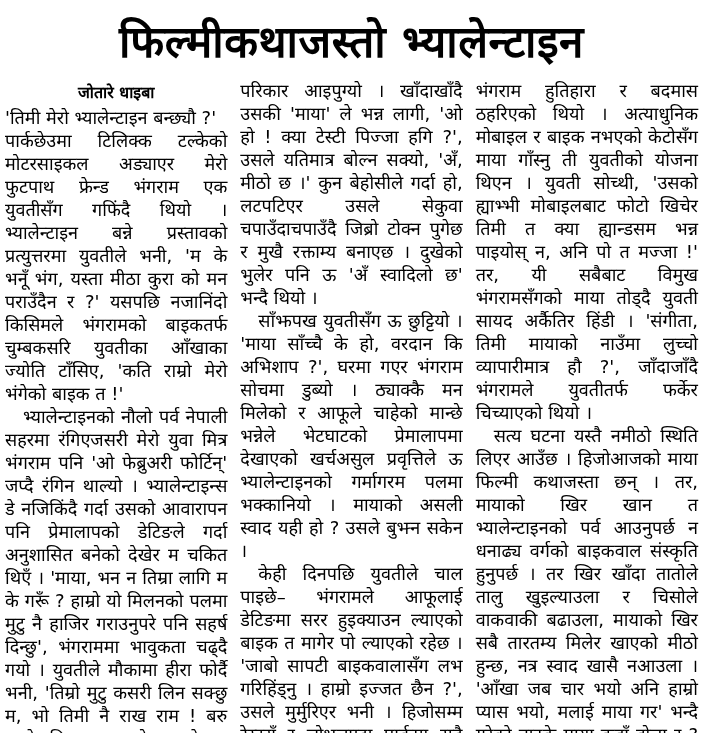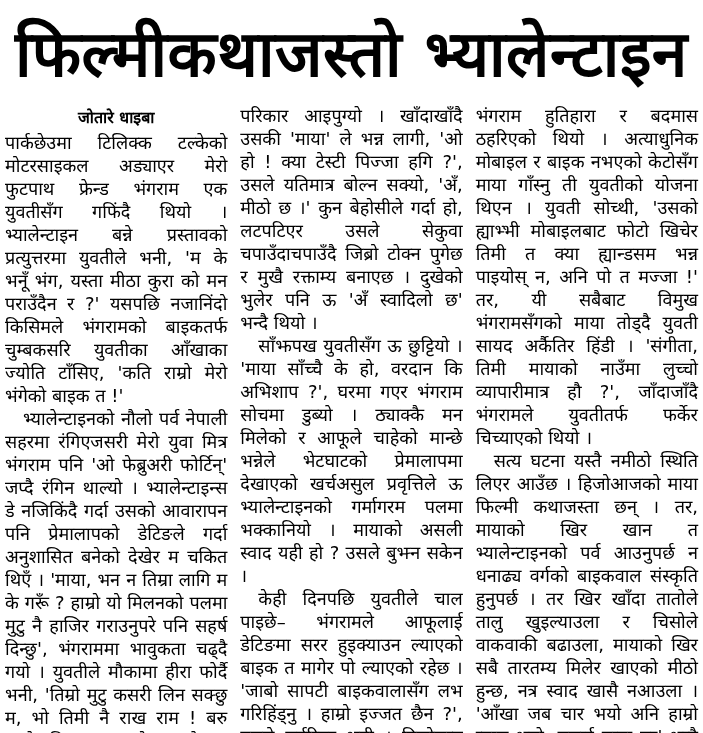--- a/index.html
+++ b/index.html
@@ -14,21 +14,21 @@
     color: #000000;
     font-family: "DejaVu Sans", sans-serif;
     overflow: hidden;
     box-sizing: border-box;
     padding: 0 5px;
   }
   .headline {
     margin: 0;
     padding: 14px 0 10px 0;
     text-align: center;
-    font-size: 64px;
+    font-size: 44px;
     font-weight: 700;
     line-height: 1.25;
     letter-spacing: 0.5px;
     font-family: "DejaVu Serif", serif;
   }
   .columns {
     display: flex;
     flex-direction: row;
     gap: 13px;
     align-items: flex-start;
@@ -58,20 +58,21 @@
 <body>
 
 <div class="page">
 
   <h1 class="headline">फिल्मीकथाजस्तो भ्यालेन्टाइन</h1>
 
   <div class="columns">
 
     <div class="col">
       <div class="byline">जोतारे धाइबा</div>
+      <p class="para">'तिमी मेरो भ्यालेन्टाइन बन्छ्यौ ?'</p>
       <p class="para">पार्कछेउमा टिलिक्क टल्केको मोटरसाइकल अड्याएर मेरो फुटपाथ फ्रेन्ड भंगराम एक युवतीसँग गफिंदै थियो । भ्यालेन्टाइन बन्ने प्रस्तावको प्रत्युत्तरमा युवतीले भनी, 'म के भनूँ भंग, यस्ता मीठा कुरा को मन पराउँदैन र ?' यसपछि नजानिंदो किसिमले भंगरामको बाइकतर्फ चुम्बकसरि युवतीका आँखाका ज्योति टाँसिए, 'कति राम्रो मेरो भंगेको बाइक त !'</p>
       <p class="para indent">भ्यालेन्टाइनको नौलो पर्व नेपाली सहरमा रंगिएजसरी मेरो युवा मित्र भंगराम पनि 'ओ फेब्रुअरी फोर्टिन्' जप्दै रंगिन थाल्यो । भ्यालेन्टाइन्स डे नजिकिंदै गर्दा उसको आवारापन पनि प्रेमालापको डेटिङले गर्दा अनुशासित बनेको देखेर म चकित थिएँ । 'माया, भन न तिम्रा लागि म के गरूँ ? हाम्रो यो मिलनको पलमा मुटु नै हाजिर गराउनुपरे पनि सहर्ष दिन्छु', भंगराममा भावुकता चढ्दै गयो । युवतीले मौकामा हीरा फोर्दै भनी, 'तिम्रो मुटु कसरी लिन सक्छु म, भो तिमी नै राख राम ! बरु तातो पिज्जा र स्पेसल सेकुवा मगाऊ न है ?'</p>
     </div>
 
     <div class="col">
       <p class="para">परिकार आइपुग्यो । खाँदाखाँदै उसकी 'माया' ले भन्न लागी, 'ओ हो ! क्या टेस्टी पिज्जा हगि ?', उसले यतिमात्र बोल्न सक्यो, 'अँ, मीठो छ ।' कुन बेहोसीले गर्दा हो, लटपटिएर उसले सेकुवा चपाउँदाचपाउँदै जिब्रो टोक्न पुगेछ र मुखै रक्ताम्य बनाएछ । दुखेको भुलेर पनि ऊ 'अँ स्वादिलो छ' भन्दै थियो ।</p>
       <p class="para indent">साँझपख युवतीसँग ऊ छुट्टियो । 'माया साँच्चै के हो, वरदान कि अभिशाप ?', घरमा गएर भंगराम सोचमा डुब्यो । ठ्याक्कै मन मिलेको र आफूले चाहेको मान्छे भन्नेले भेटघाटको प्रेमालापमा देखाएको खर्चअसुल प्रवृत्तिले ऊ भ्यालेन्टाइनको गर्मागरम पलमा भक्कानियो । मायाको असली स्वाद यही हो ? उसले बुझ्न सकेन ।</p>
       <p class="para indent">केही दिनपछि युवतीले चाल पाइछे– भंगरामले आफूलाई डेटिङमा सरर हुइक्याउन ल्याएको बाइक त मागेर पो ल्याएको रहेछ । 'जाबो सापटी बाइकवालासँग लभ गरिहिंड्नु । हाम्रो इज्जत छैन ?', उसले मुर्मुरिएर भनी । हिजोसम्म रेस्टुराँ र लोभलाग्दा पार्कमा रम्दै हिंडेको केटो आज मोटरसाइकल नभएको थाहा पाएर युवतीका लागि</p>
     </div>
 

